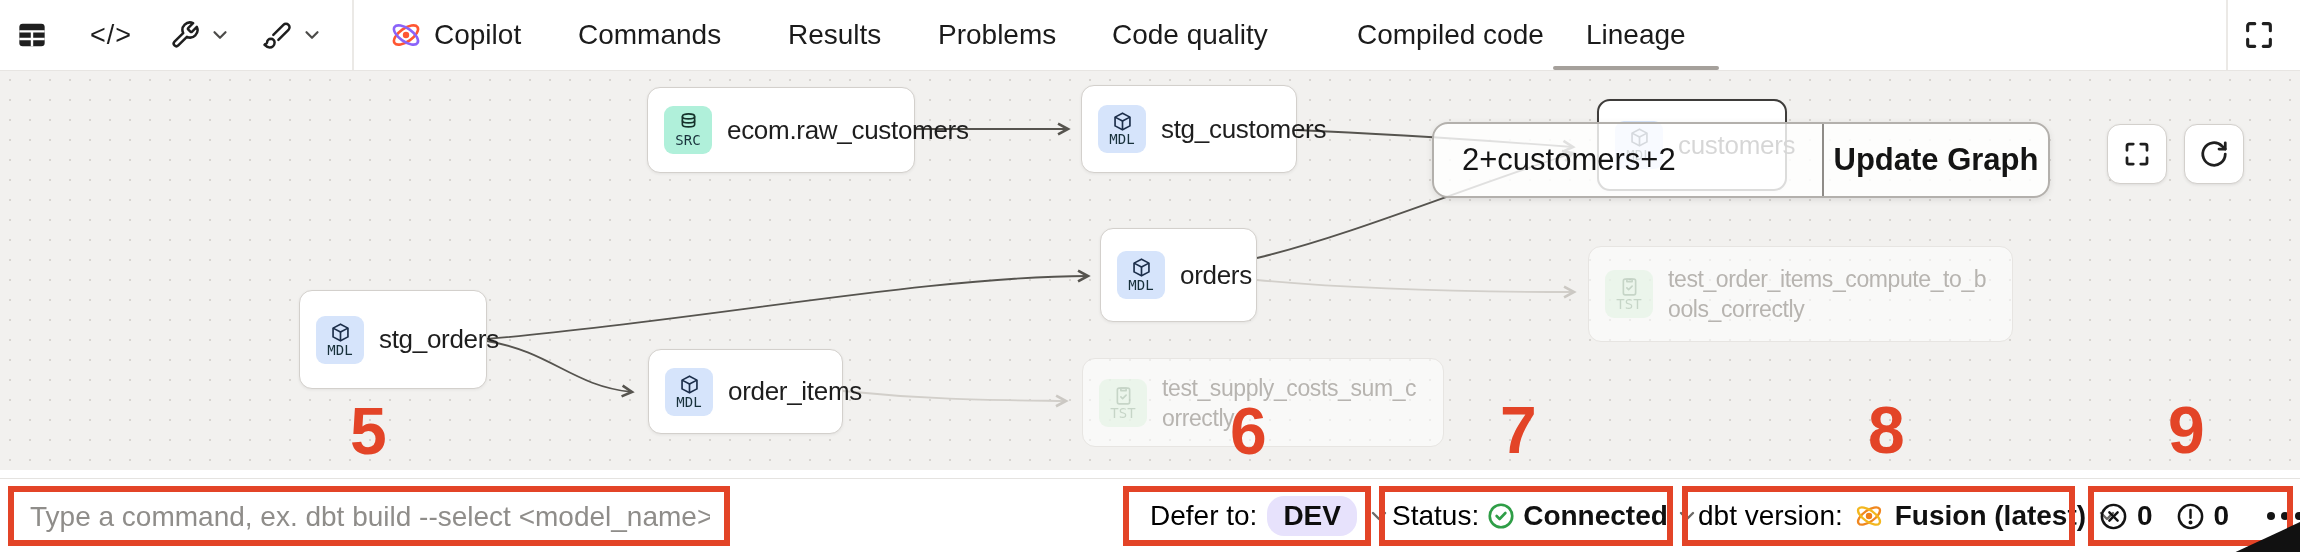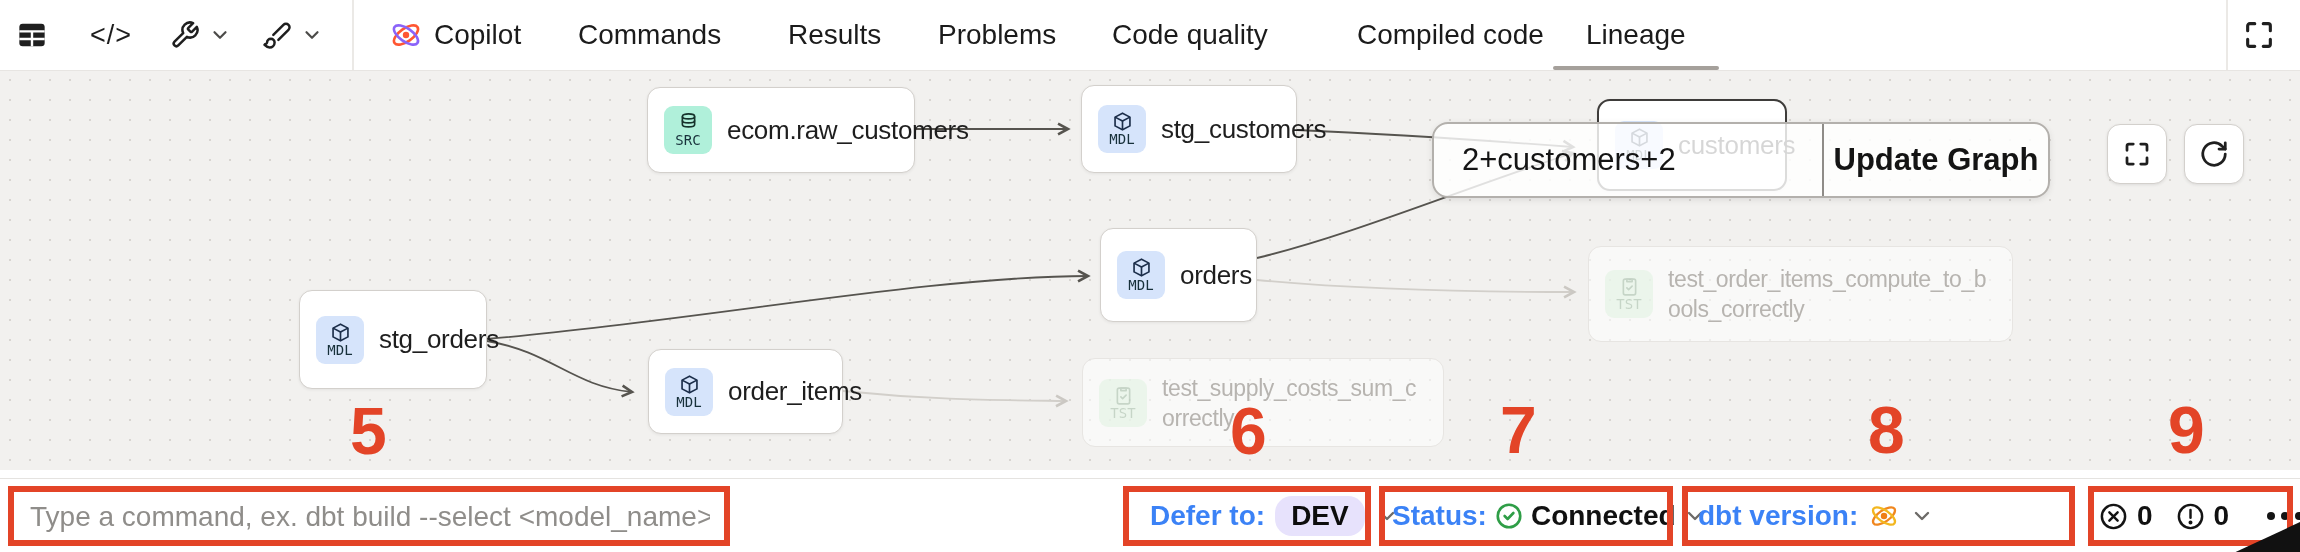--- a/index.html
+++ b/index.html
@@ -50,21 +50,21 @@
   .selector-btn{flex:1;text-align:center;font-size:31px;font-weight:700;color:#141414;cursor:pointer;}
 
   .canvas-btn{position:absolute;width:58px;height:58px;background:#ffffff;border:1.5px solid #d3d0cc;
               border-radius:13px;box-shadow:0 1px 3px rgba(40,40,40,.10);display:flex;align-items:center;
               justify-content:center;z-index:4;cursor:pointer;}
 
   
   .bottombar{position:absolute;left:0;top:478px;width:2300px;height:74px;background:#ffffff;
              border-top:1px solid #e5e3e0;z-index:5;}
   .bb-group{position:absolute;top:0;height:74px;display:flex;align-items:center;gap:10px;white-space:nowrap;}
-  .bb-label{font-size:28px;font-weight:700;color:#3b82f6;}
+  .bb-label{font-size:28px;font-weight:400;color:#000000;}
   .bb-value{font-size:28px;font-weight:700;color:#111111;}
   .cmd-input{position:absolute;left:28px;top:0;width:680px;height:74px;border:none;outline:none;
              background:transparent;font-family:"Liberation Sans","DejaVu Sans",sans-serif;
              font-size:28px;color:#1d1d1d;}
   .cmd-input::placeholder{color:#8f8d8a;opacity:1;}
   .pill-dev{background:#e7e2fc;border-radius:17px;padding:4px 16px;font-size:28px;font-weight:700;color:#0d0d0d;}
   .dots{display:flex;gap:6px;align-items:center;}
   .dots span{width:8px;height:8px;border-radius:50%;background:#141414;display:block;}
 
   
@@ -341,20 +341,21 @@
 
     <div class="bb-group" style="left:1698px;gap:9px;">
       <span class="bb-label">dbt version:</span>
       <span>
         <svg width="34" height="34" viewBox="0 0 36 36" fill="none">
             <ellipse cx="18" cy="18" rx="13.5" ry="6" stroke="#f0871f" stroke-width="2.5" transform="rotate(-35 18 18)"></ellipse>
             <ellipse cx="18" cy="18" rx="13.5" ry="6" stroke="#f3b71f" stroke-width="2.5" transform="rotate(35 18 18)"></ellipse>
             <circle cx="18" cy="18" r="3.4" fill="#ef7e17"></circle>
           </svg>
       </span>
+      <span class="bb-value">Fusion (latest)</span>
       <span>
         <svg width="24" height="24" viewBox="0 0 24 24" fill="none" stroke="#6d6b68" stroke-width="2.4" stroke-linecap="round" stroke-linejoin="round">
             <polyline points="6 9 12 15 18 9"></polyline>
           </svg>
       </span>
     </div>
 
     <div class="bb-group" style="left:2098px;gap:8px;">
       <span>
         <svg width="31" height="31" viewBox="0 0 24 24" fill="none" stroke="#141414" stroke-width="1.9" stroke-linecap="round">

